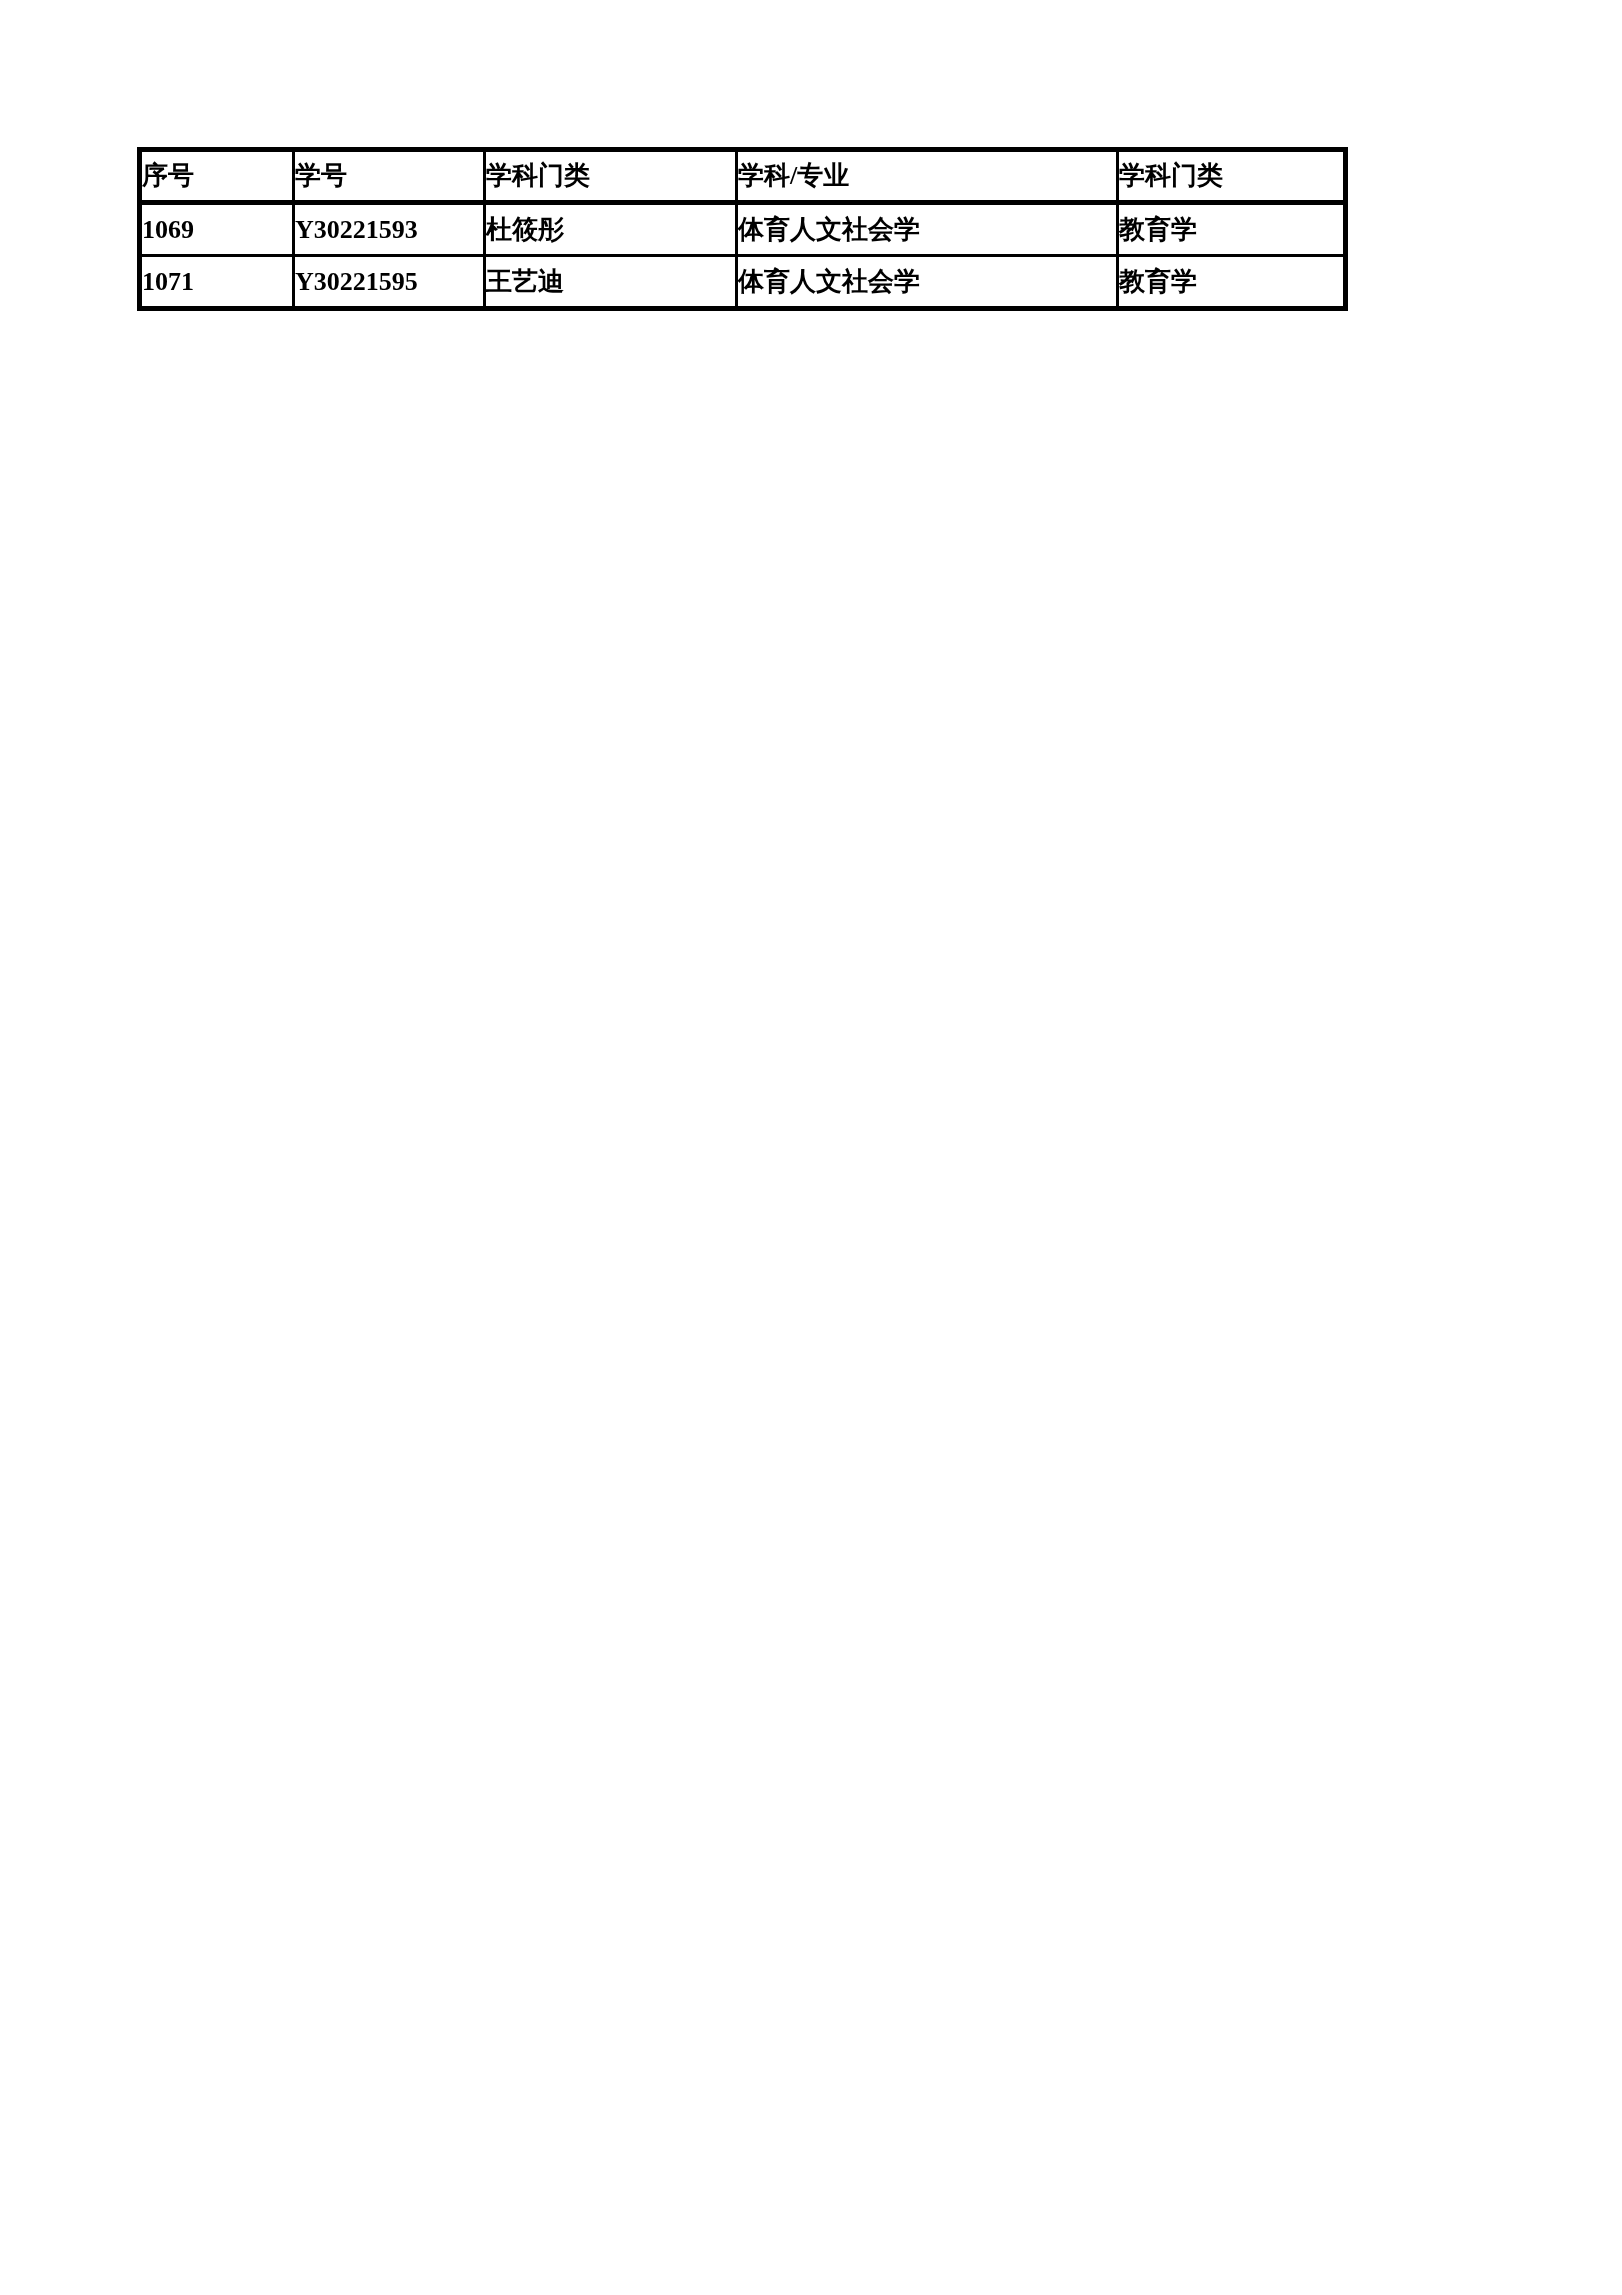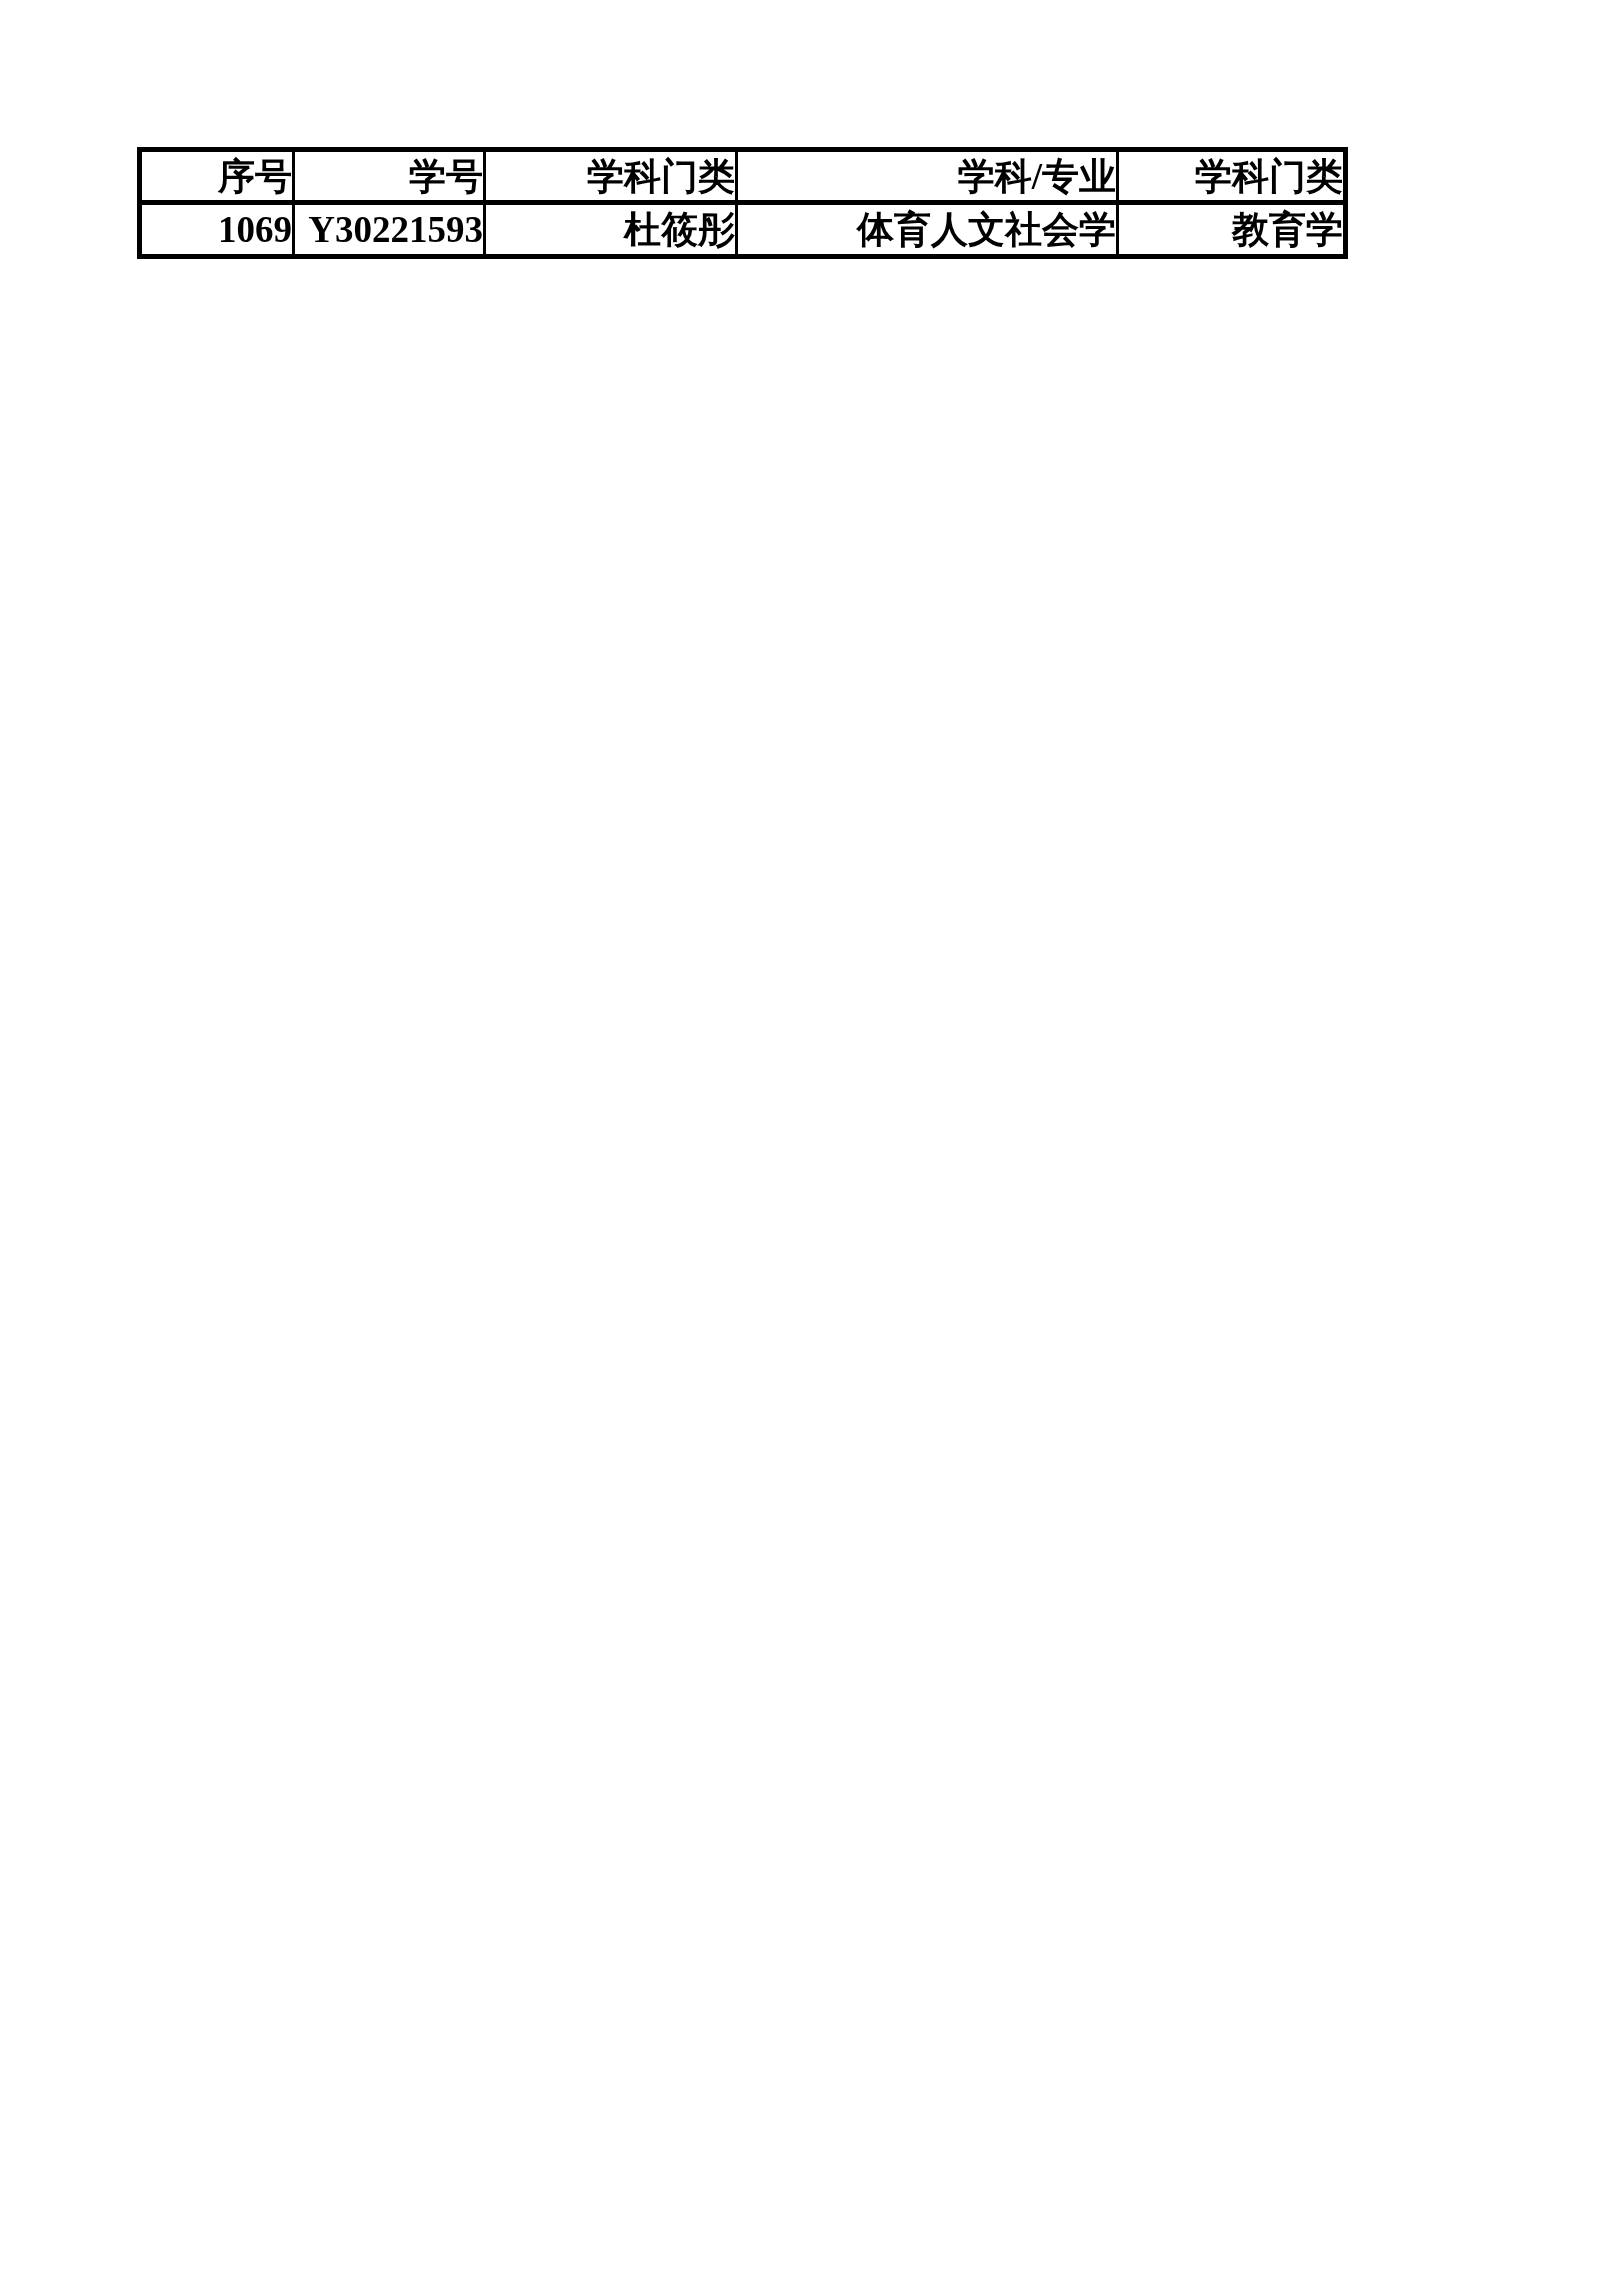--- a/index.html
+++ b/index.html
@@ -27,24 +27,24 @@
   }
   .col-no       { width: 154px; }
   .col-id       { width: 191px; }
   .col-name     { width: 252px; }
   .col-major    { width: 381px; }
   .col-category { width: 228px; }
 
   table.student-table th,
   table.student-table td {
     border: 3.9px solid #000000;
-    text-align: right;
+    text-align: left;
     vertical-align: middle;
     padding: 0;
-    font-size: 37px;
+    font-size: 26px;
     line-height: 1;
     white-space: nowrap;
     overflow: hidden;
   }
   table.student-table thead th {
     height: 48px;
     font-weight: bold;
     border-bottom: 5.9px solid #000000;
   }
   table.student-table tbody td {
@@ -74,16 +74,23 @@
       </tr>
     </thead>
     <tbody>
       <tr>
         <td>1069</td>
         <td>Y30221593</td>
         <td>杜筱彤</td>
         <td>体育人文社会学</td>
         <td>教育学</td>
       </tr>
+      <tr>
+        <td>1071</td>
+        <td>Y30221595</td>
+        <td>王艺迪</td>
+        <td>体育人文社会学</td>
+        <td>教育学</td>
+      </tr>
     </tbody>
   </table>
 </div>
 
 
 </body></html>

